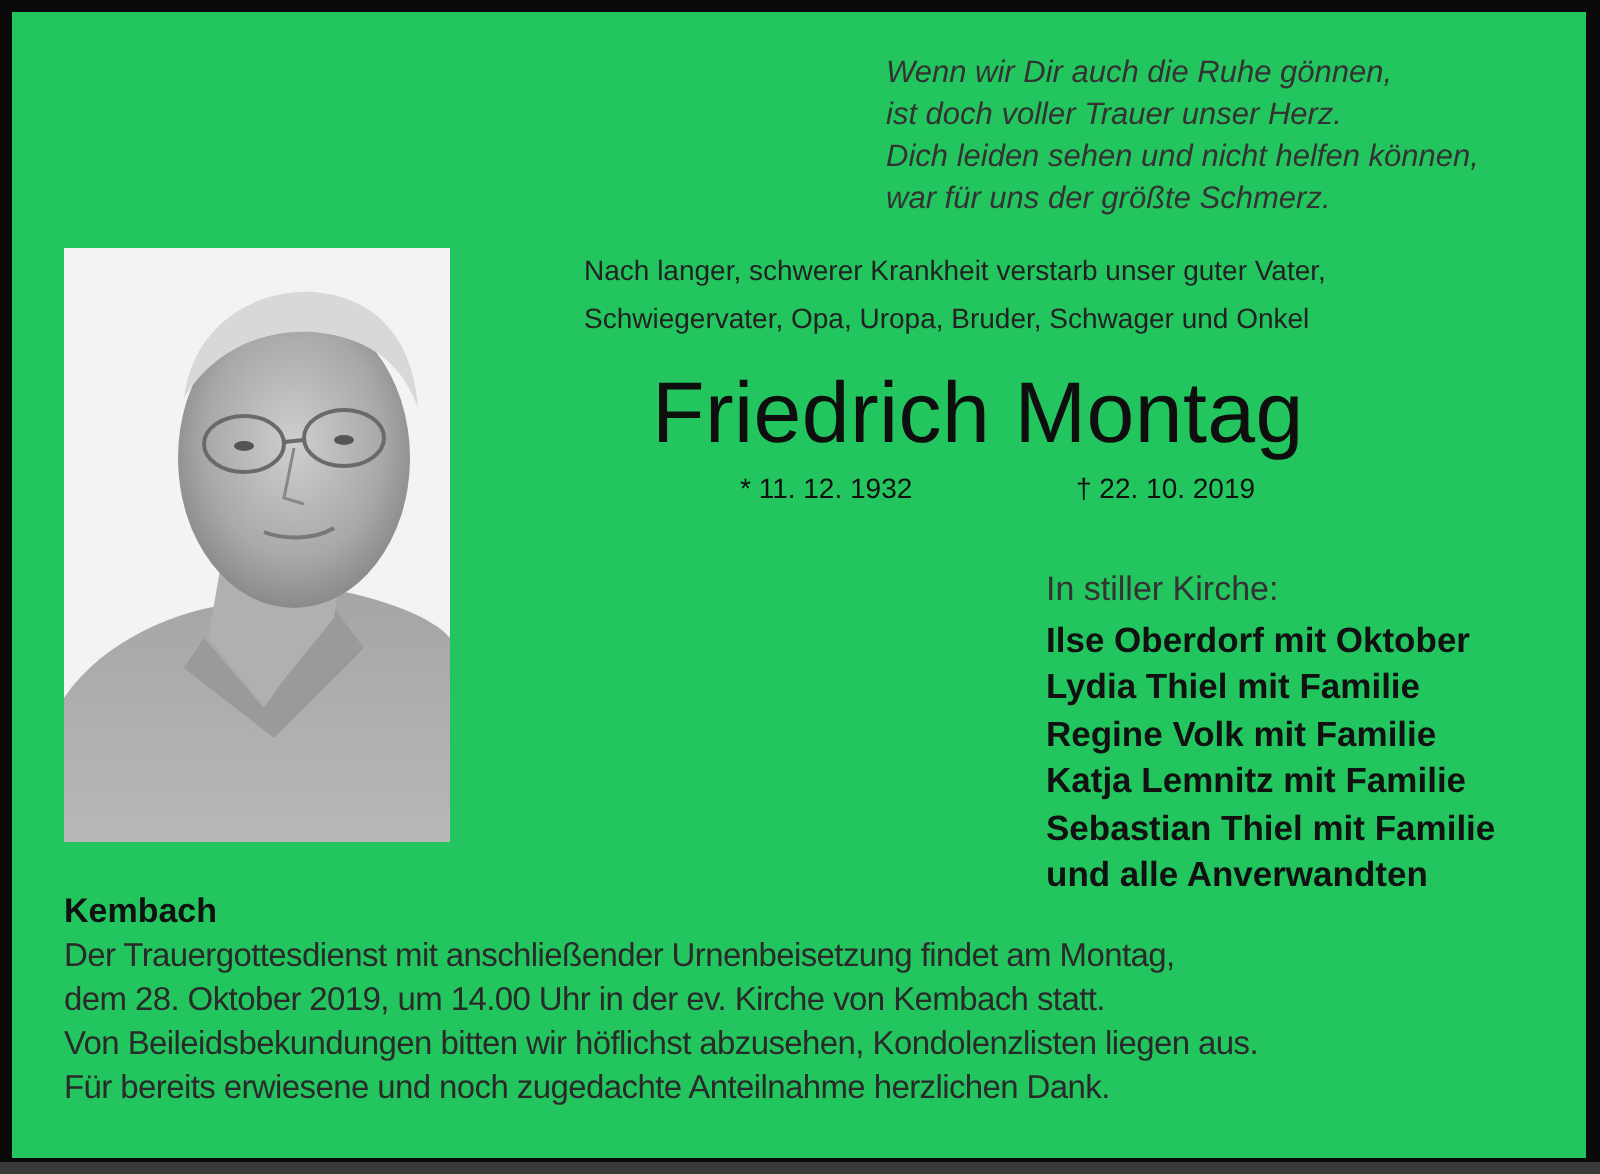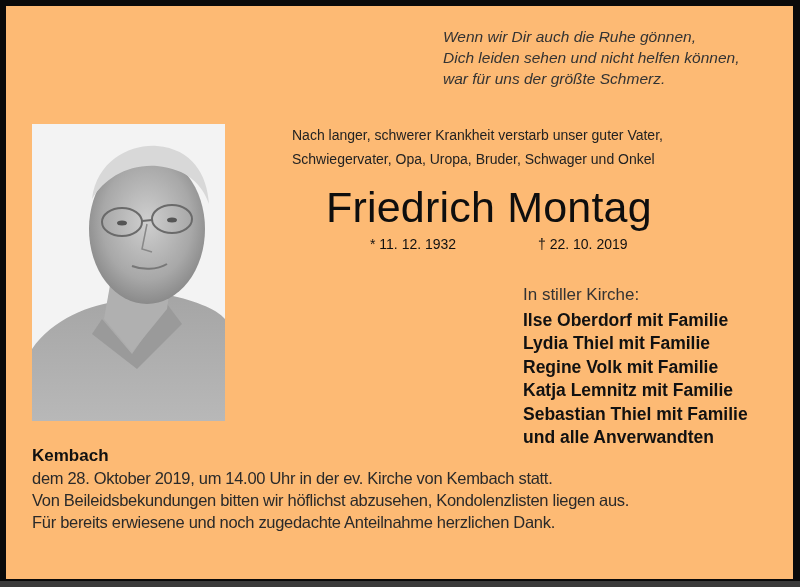--- a/index.html
+++ b/index.html
@@ -2,21 +2,21 @@
 <html><head>
 <meta charset="utf-8">
 <style>
   html, body { margin: 0; padding: 0; }
   body {
     width: 800px; height: 587px; background: #0a0a0a; position: relative; overflow: hidden;
     font-family: "Liberation Sans", sans-serif; color: #1a1a1a;
   }
   .card {
     position: absolute; left: 6px; top: 6px; width: 787px; height: 573px;
-    background: #fdba74;
+    background: #22c55e;
   }
   .bottom-band { position: absolute; left: 0; top: 581px; width: 800px; height: 6px; background: #3a3a3a; }
   .poem {
     position: absolute; left: 437px; top: 20px;
     font-style: italic; font-size: 15.5px; line-height: 21px; color: #333;
   }
   .poem div { white-space: nowrap; }
   .photo {
     position: absolute; left: 26px; top: 118px; width: 193px; height: 297px;
     background: #f2f2f2; overflow: hidden;
@@ -46,20 +46,21 @@
   }
   .service div { white-space: nowrap; }
 </style>
 </head>
 <body>
 
 <div class="card">
 
   <div class="poem">
     <div>Wenn wir Dir auch die Ruhe gönnen,</div>
+    <div>ist doch voller Trauer unser Herz.</div>
     <div>Dich leiden sehen und nicht helfen können,</div>
     <div>war für uns der größte Schmerz.</div>
   </div>
 
   <div class="photo">
     <svg width="193" height="297" viewBox="0 0 193 297">
       <defs>
         <radialGradient id="face" cx="50%" cy="45%" r="55%">
           <stop offset="0%" stop-color="#cfcfcf"></stop>
           <stop offset="70%" stop-color="#a8a8a8"></stop>
@@ -99,30 +100,31 @@
     <div>Schwiegervater, Opa, Uropa, Bruder, Schwager und Onkel</div>
   </div>
 
   <div class="name">Friedrich Montag</div>
 
   <div class="dates born">* 11. 12. 1932</div>
   <div class="dates died">† 22. 10. 2019</div>
 
   <div class="mourners">
     <div class="label">In stiller Kirche:</div>
-    <div class="m">Ilse Oberdorf mit Familie</div>
+    <div class="m">Ilse Oberdorf mit Oktober</div>
     <div class="m">Lydia Thiel mit Familie</div>
     <div class="m">Regine Volk mit Familie</div>
     <div class="m">Katja Lemnitz mit Familie</div>
     <div class="m">Sebastian Thiel mit Familie</div>
     <div class="m">und alle Anverwandten</div>
   </div>
 
   <div class="place">Kembach</div>
 
   <div class="service">
+    <div>Der Trauergottesdienst mit anschließender Urnenbeisetzung findet am Montag,</div>
     <div>dem 28. Oktober 2019, um 14.00 Uhr in der ev. Kirche von Kembach statt.</div>
     <div>Von Beileidsbekundungen bitten wir höflichst abzusehen, Kondolenzlisten liegen aus.</div>
     <div>Für bereits erwiesene und noch zugedachte Anteilnahme herzlichen Dank.</div>
   </div>
 </div>
 
 <div class="bottom-band"></div>
 
 </body></html>

